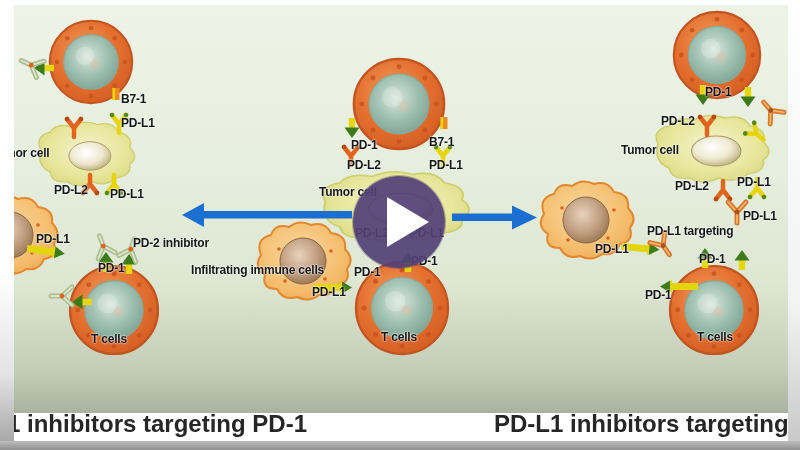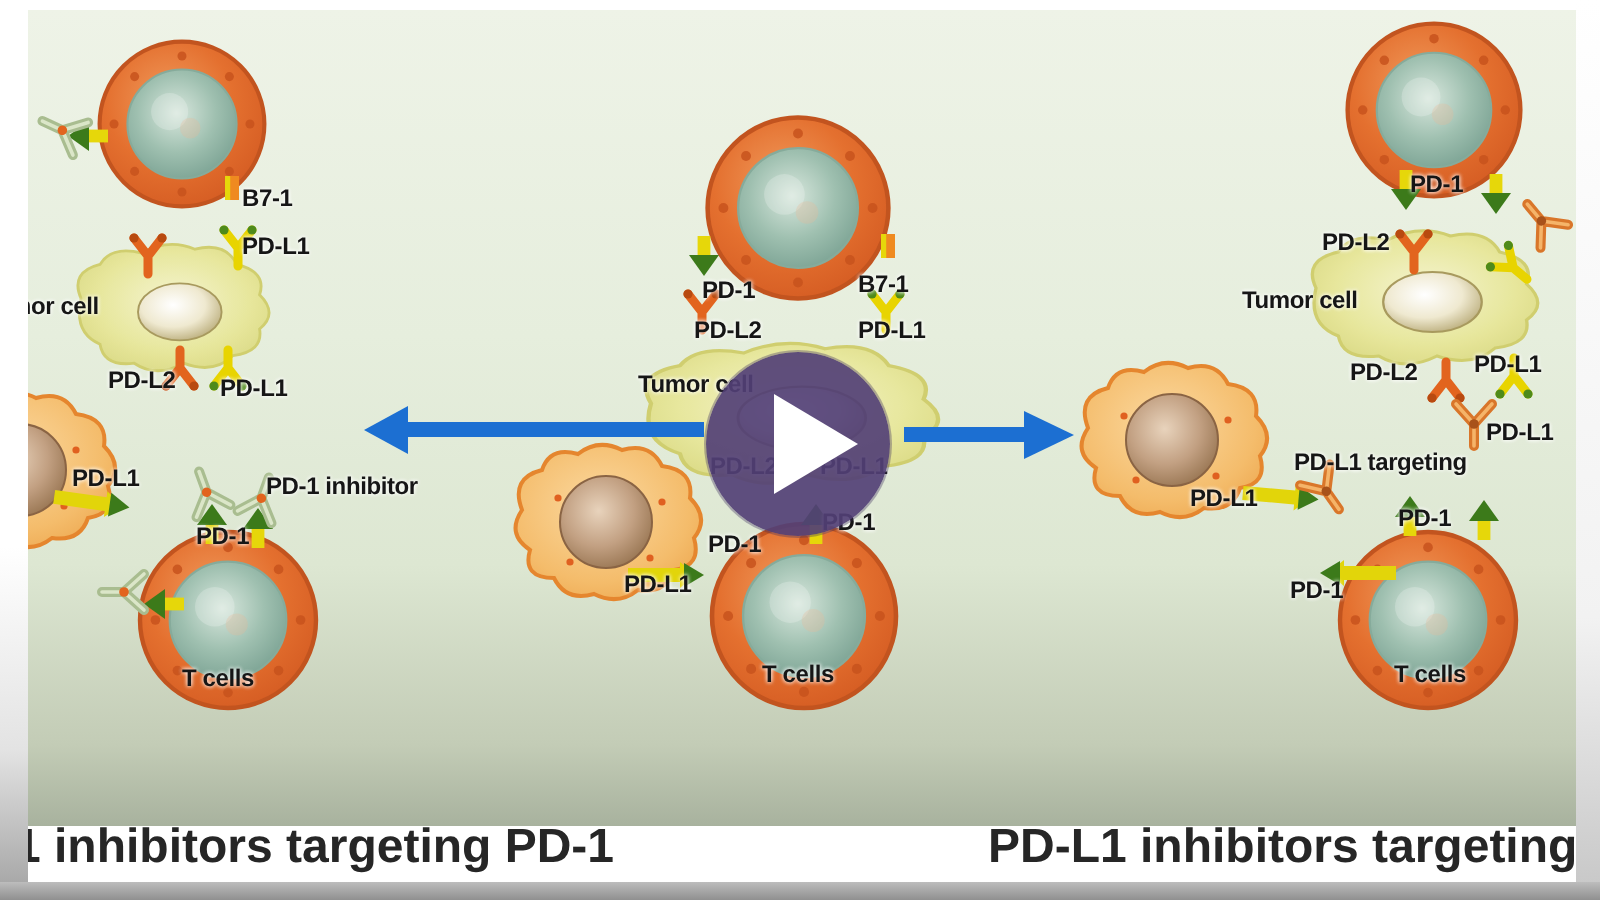--- a/index.html
+++ b/index.html
@@ -195,29 +195,30 @@
         <polygon points="512,205.5 512,229.5 537,217.5"></polygon>
       </g>
     </svg>
 
     <div class="lbl" style="left:121px;top:92px">B7-1</div>
     <div class="lbl" style="left:121px;top:116px">PD-L1</div>
     <div class="lbl" style="left:5px;top:146px">mor cell</div>
     <div class="lbl" style="left:54px;top:183px">PD-L2</div>
     <div class="lbl" style="left:110px;top:187px">PD-L1</div>
     <div class="lbl" style="left:36px;top:232px">PD-L1</div>
-    <div class="lbl" style="left:133px;top:236px">PD-1 inhibitor</div>
+    <div class="lbl" style="left:133px;top:236px">PD-2 inhibitor</div>
     <div class="lbl" style="left:98px;top:261px">PD-1</div>
     <div class="lbl" style="left:91px;top:332px">T cells</div>
 
     <div class="lbl" style="left:351px;top:138px">PD-1</div>
     <div class="lbl" style="left:429px;top:135px">B7-1</div>
     <div class="lbl" style="left:347px;top:158px">PD-L2</div>
     <div class="lbl" style="left:429px;top:158px">PD-L1</div>
     <div class="lbl" style="left:319px;top:185px">Tumor cell</div>
+    <div class="lbl" style="left:191px;top:263px">Infiltrating immune cells</div>
     <div class="lbl" style="left:355px;top:226px">PD-L2</div>
     <div class="lbl" style="left:410px;top:226px">PD-L1</div>
     <div class="lbl" style="left:411px;top:254px">PD-1</div>
     <div class="lbl" style="left:354px;top:265px">PD-1</div>
     <div class="lbl" style="left:312px;top:285px">PD-L1</div>
     <div class="lbl" style="left:381px;top:330px">T cells</div>
 
     <div class="lbl" style="left:705px;top:85px">PD-1</div>
     <div class="lbl" style="left:661px;top:114px">PD-L2</div>
     <div class="lbl" style="left:621px;top:143px">Tumor cell</div>

